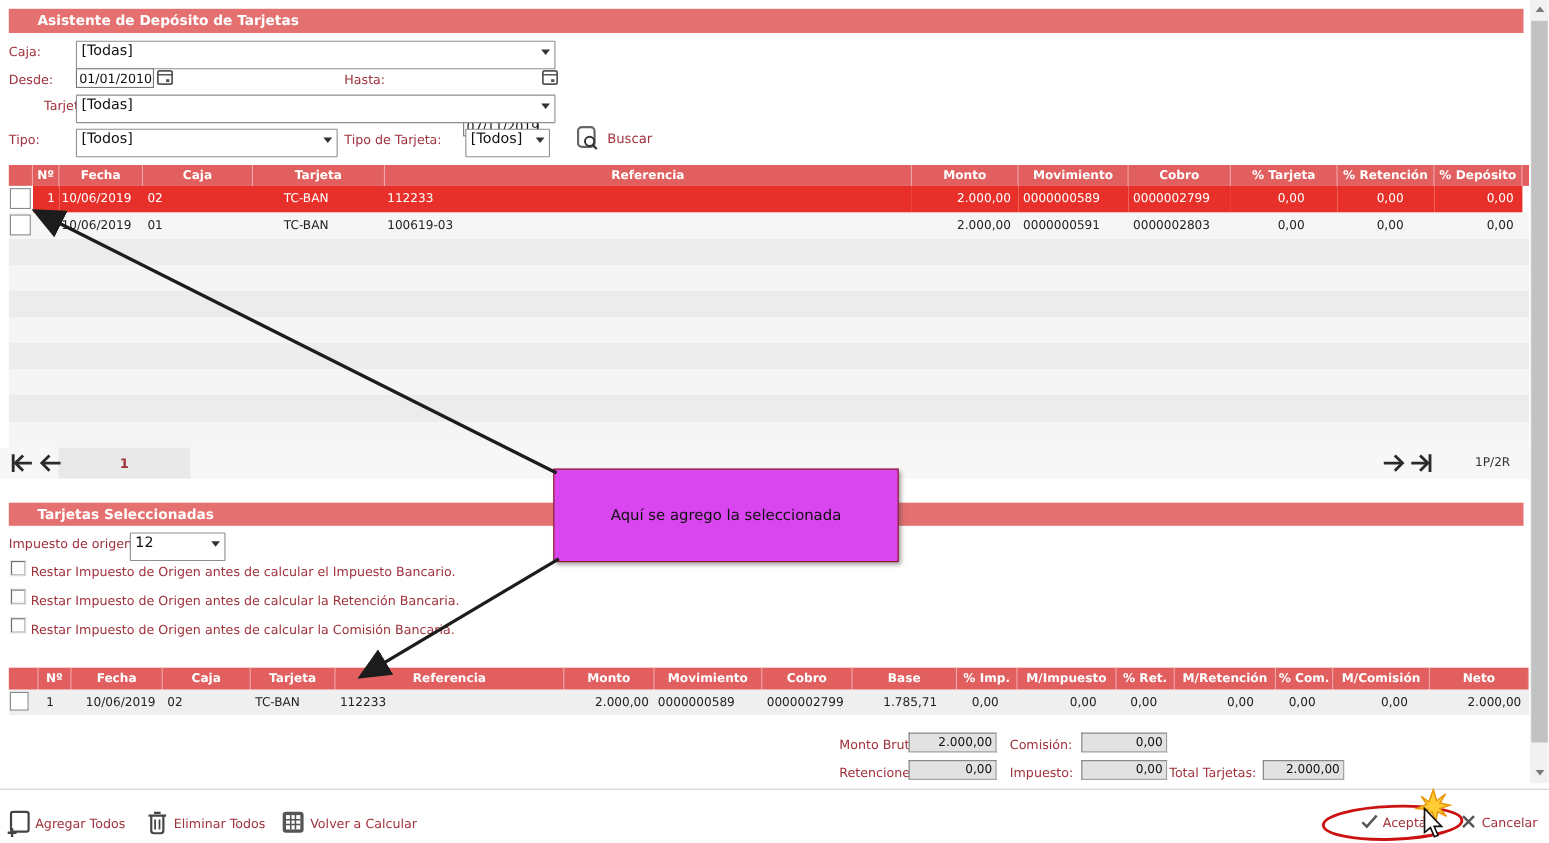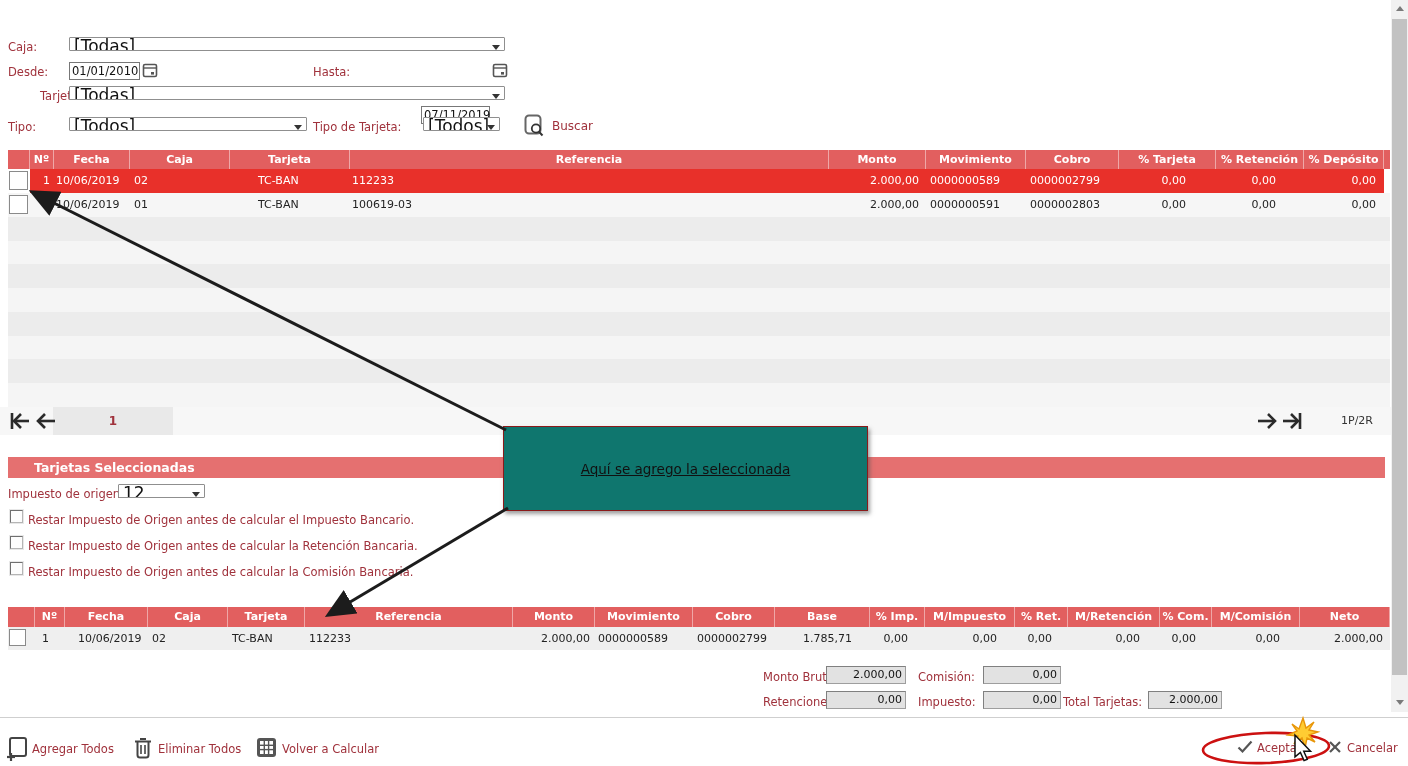--- a/index.html
+++ b/index.html
@@ -12,22 +12,22 @@
   .abs { position:absolute; }
   .lbl { color:#a0323c; font-size:11.5px; white-space:nowrap; }
   
   .bar {
     position:absolute; left:8px; width:1377px; height:22px; background:#e57070;
     color:#fff; font-weight:bold; font-size:12.5px; line-height:22px; padding-left:26px;
     white-space:nowrap;
   }
   
   .select {
-    position:absolute; height:14px; background:#fff; border:1px solid #8f8f8f;
-    border-radius:1px; font-size:17px; line-height:17px; padding:0 16px 0 4px;
+    position:absolute; height:26px; background:#fff; border:1px solid #8f8f8f;
+    border-radius:1px; font-size:13px; line-height:17px; padding:0 16px 0 4px;
     color:#111; white-space:nowrap; overflow:hidden; cursor:default;
   }
   .select .caret {
     position:absolute; right:4px; top:7px; width:0; height:0;
     border-left:4px solid transparent; border-right:4px solid transparent;
     border-top:5px solid #333;
   }
   .tinput {
     position:absolute; height:18px; background:#fff; border:1px solid #777;
     font-size:11.5px; line-height:16px; padding:0 2px; color:#111; white-space:nowrap;
@@ -98,39 +98,42 @@
   .sumval {
     position:absolute; height:18px; background:#e2e2e2;
     border:1px solid; border-color:#808080 #9e9e9e #9e9e9e #808080;
     text-align:right; line-height:16px; padding-right:3px; font-size:11px; color:#111;
   }
   
   .divider { position:absolute; left:0; top:717px; width:1408px; height:1px; background:#cfcfcf; }
   .toolbtn { position:absolute; cursor:pointer; color:#a0323c; font-size:11.5px; white-space:nowrap; }
   
   .callout {
-    position:absolute; left:503px; top:426px; width:365px; height:85px; background:#0f766e;
+    position:absolute; left:503px; top:426px; width:314px; height:85px; background:#d946ef;
     border:1px solid #8b1a1a; box-shadow:2px 3px 4px rgba(80,80,80,0.55);
     display:flex; align-items:center; justify-content:center; z-index:30;
-    font-size:13.5px; color:#111;text-decoration:underline;
+    font-size:13.5px; color:#111;
   }
   #overlay { position:absolute; left:0; top:0; width:1408px; height:766px; z-index:40; pointer-events:none; }
   
   .vscroll { position:absolute; right:0; top:0; width:17px; height:712px; background:#f1f1f1; }
   .vs-thumb { position:absolute; left:1px; top:19px; width:15px; height:656px; background:#c2c2c2; cursor:pointer; }
   .vs-arrow { position:absolute; left:0; width:17px; height:16px; cursor:pointer; text-align:center; }
   .tri-up { width:0;height:0;border-left:4px solid transparent;border-right:4px solid transparent;border-bottom:5px solid #7a7a7a;margin:6px auto 0; }
   .tri-down { width:0;height:0;border-left:4px solid transparent;border-right:4px solid transparent;border-top:5px solid #7a7a7a;margin:6px auto 0; }
   svg { display:block; }
 </style>
 </head>
 <body>
 
 <div id="app">
 
+  <div class="bar" style="top:8px;">
+    <span>Asistente de Depósito de Tarjetas</span>
+  </div>
 
   <span class="lbl abs" style="left:8px;top:40px;">Caja:</span>
   <div class="select" style="left:69px;top:37px;width:436px;">
     <span>[Todas]</span><span class="caret"></span>
   </div>
 
   <span class="lbl abs" style="left:8px;top:65px;">Desde:</span>
   <div class="tinput" style="left:69px;top:62px;width:71px;">01/01/2010</div>
   <div class="calbtn" style="left:142px;top:62px;">
     <svg width="17" height="17" viewBox="0 0 17 17">

